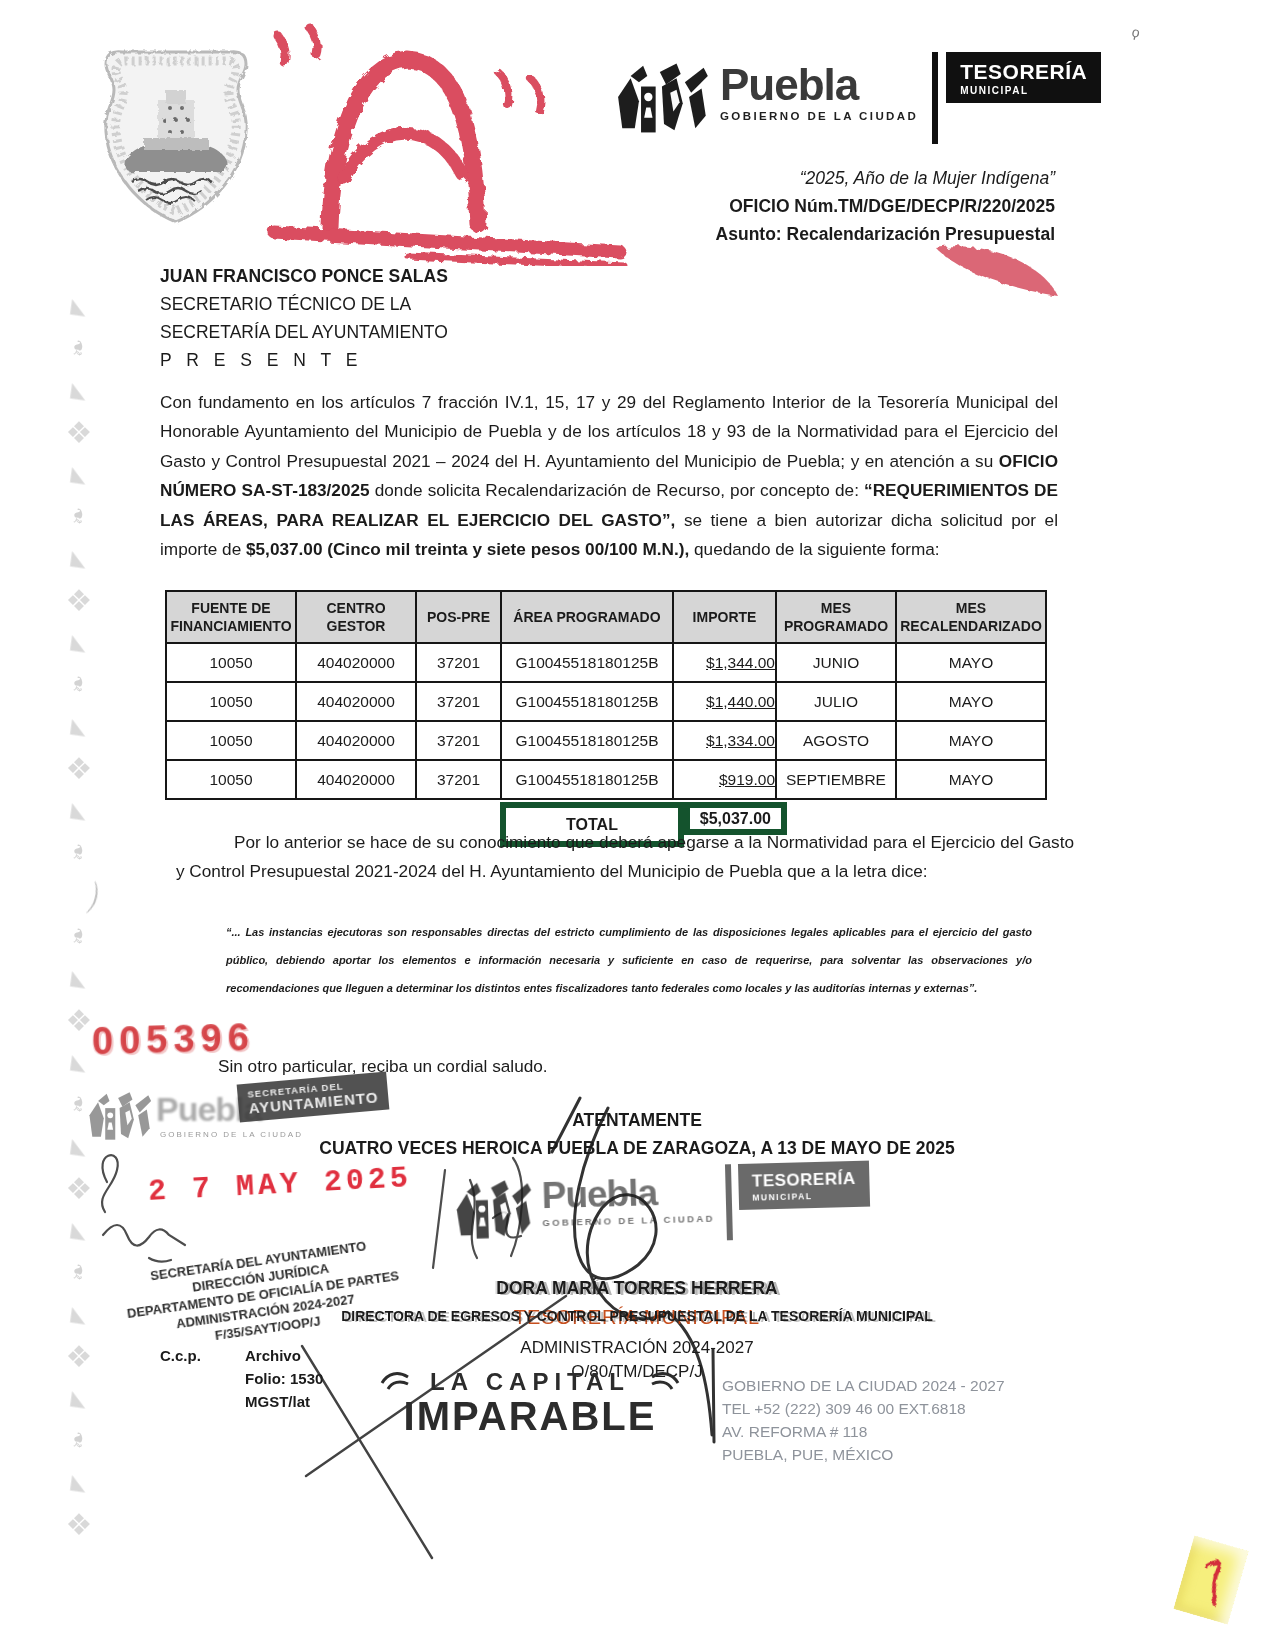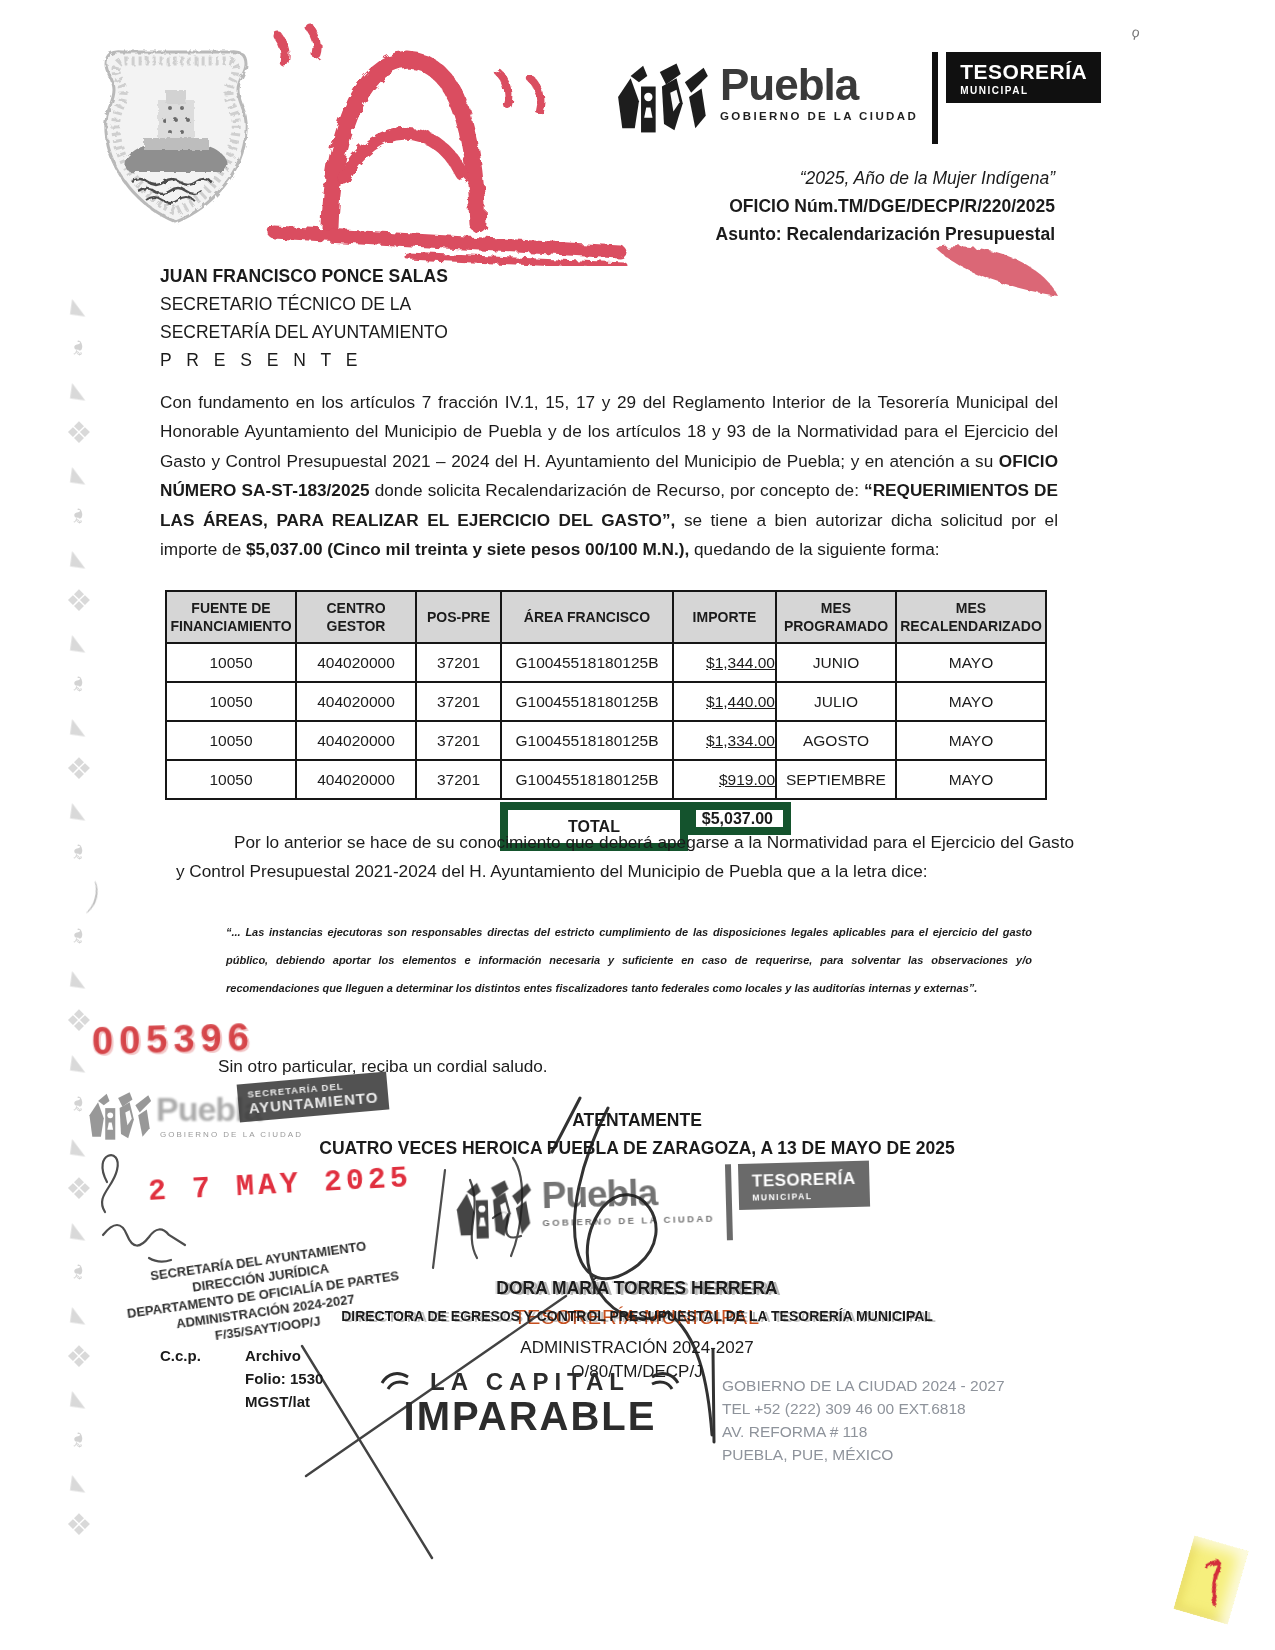--- a/index.html
+++ b/index.html
@@ -30,21 +30,21 @@
   .p2{left:160px;top:812px;width:898px;font-size:17.2px;line-height:29.4px;text-align:justify;text-indent:58px;}
   .quote{left:226px;top:918px;width:806px;font-size:11px;line-height:28px;text-align:justify;font-weight:bold;font-style:italic;}
   .closing{left:160px;top:1056px;width:898px;font-size:17.2px;text-indent:58px;}
   
   table.budget{left:165px;top:590px;position:absolute;border-collapse:collapse;table-layout:fixed;}
   table.budget th,table.budget td{border:2px solid #161616;text-align:center;overflow:hidden;}
   table.budget th{background:#d6d6d6;font-size:14px;font-weight:bold;height:50px;white-space:pre-line;line-height:1.3;padding:0 2px;}
   table.budget td{font-size:15.5px;height:35px;}
   table.budget td:nth-child(5){text-align:right;padding-right:0;text-decoration:underline;}
   .total-row{left:500px;top:802px;display:flex;}
-  .total-cell{border:8px solid #14532d;height:33px;display:flex;align-items:center;justify-content:center;font-weight:bold;font-size:16px;}
+  .total-cell{border:6px solid #14532d;height:33px;display:flex;align-items:center;justify-content:center;font-weight:bold;font-size:16px;}
   .total-label{width:172px;}
   .total-value{width:103px;justify-content:flex-end;padding-right:10px;box-sizing:border-box;}
   
   .folio-red{left:92px;top:1018px;font-size:38px;font-weight:800;letter-spacing:6px;color:rgba(207,42,48,.8);
              transform:rotate(-1.5deg);filter:blur(.5px);text-shadow:2px 2px 0 rgba(207,42,48,.25),-1px 1px 0 rgba(207,42,48,.2);}
   
   .atent{left:237px;top:1110px;width:800px;text-align:center;font-weight:800;font-size:17.5px;}
   .citydate{left:187px;top:1138px;width:900px;text-align:center;font-weight:800;font-size:17.5px;}
   .sig-line{left:187px;width:900px;text-align:center;}
   .dept{top:1306px;font-size:20px;color:#c2410c;letter-spacing:1px;filter:blur(.4px);opacity:.92;}
@@ -230,21 +230,21 @@
         <col style="width:120px">
         <col style="width:150px">
       </colgroup>
     <thead>
       <tr>
         <th>FUENTE DE
 FINANCIAMIENTO</th>
         <th>CENTRO
 GESTOR</th>
         <th>POS-PRE</th>
-        <th>ÁREA FRANCISCO</th>
+        <th>ÁREA PROGRAMADO</th>
         <th>IMPORTE</th>
         <th>MES
 PROGRAMADO</th>
         <th>MES
 RECALENDARIZADO</th>
       </tr>
     </thead>
     <tbody>
       <tr>
         <td>10050</td>

